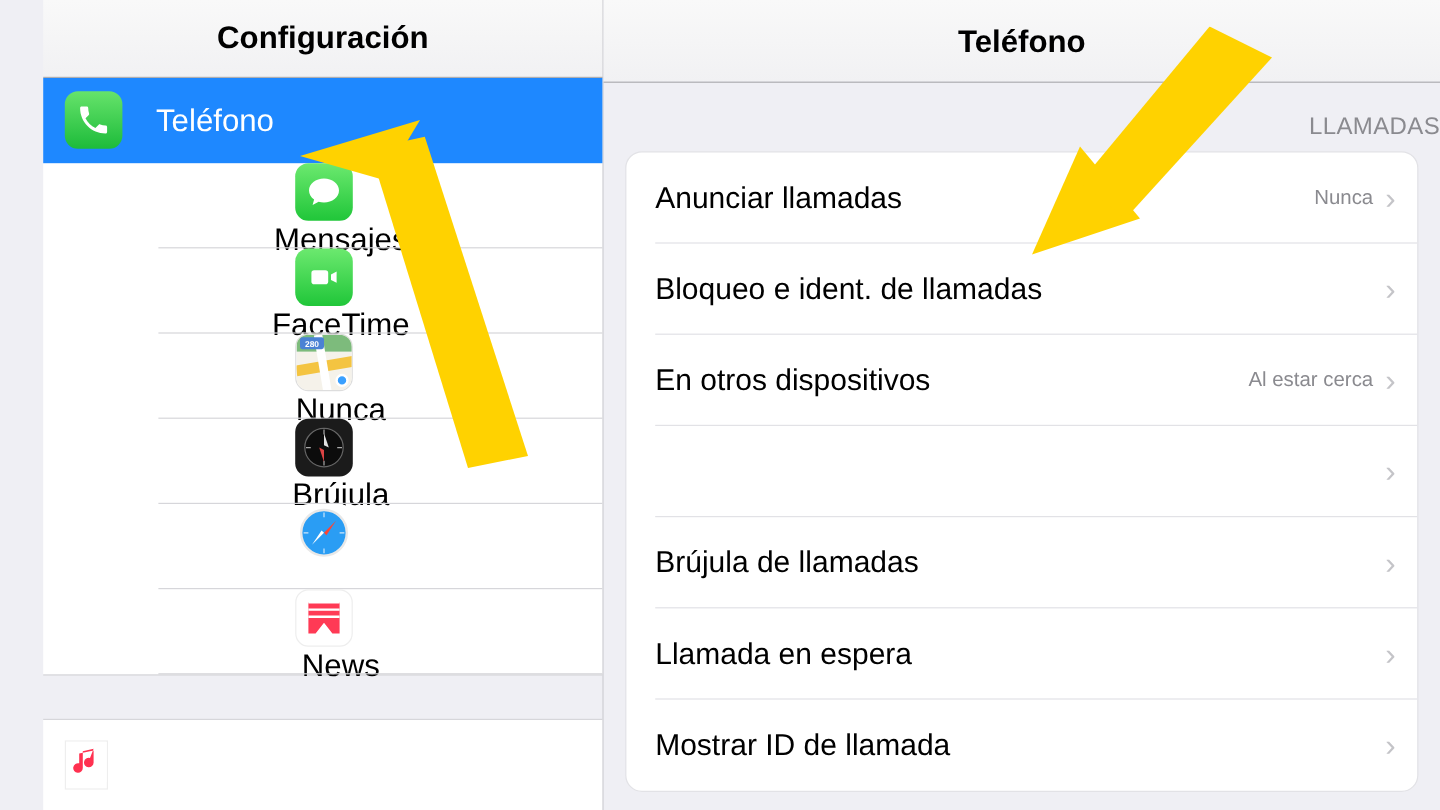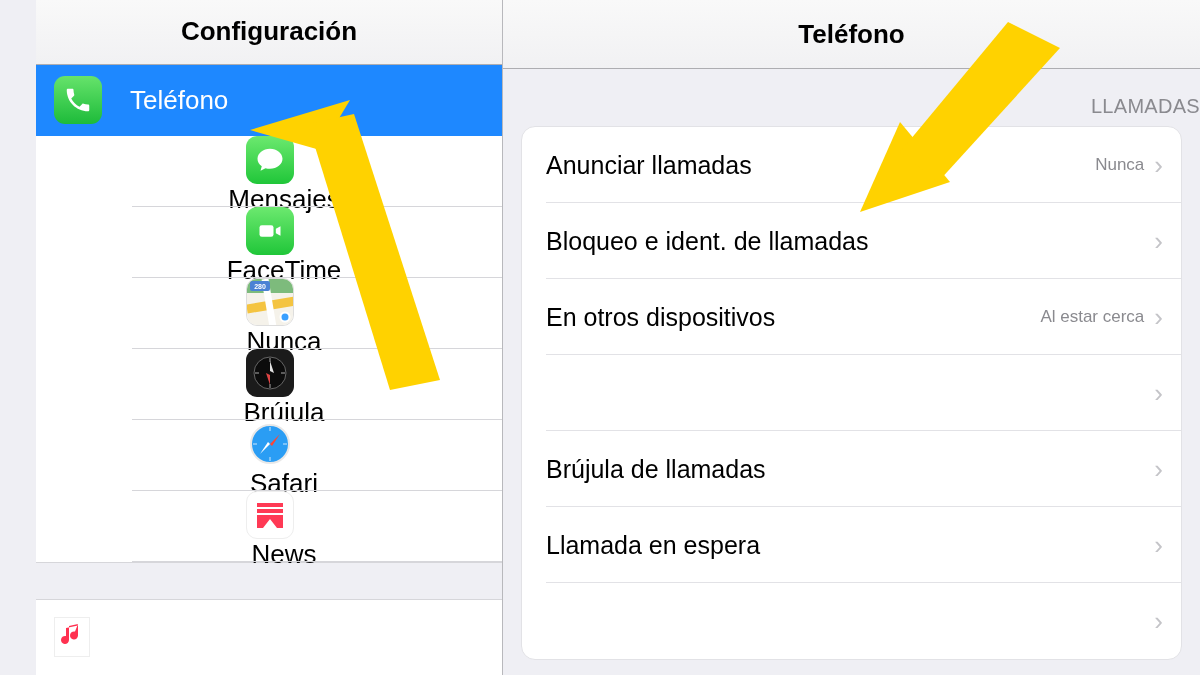--- a/index.html
+++ b/index.html
@@ -107,21 +107,20 @@
           <g stroke="#cde7fb" stroke-width="1">
                 <line x1="22" y1="5" x2="22" y2="9"></line>
                 <line x1="22" y1="35" x2="22" y2="39"></line>
                 <line x1="5" y1="22" x2="9" y2="22"></line>
                 <line x1="35" y1="22" x2="39" y2="22"></line>
               </g>
           <polygon points="12,32 22,22 20,20" fill="#fff"></polygon>
               <polygon points="32,12 22,22 24,24" fill="#ff4433"></polygon>
             </svg>
         </div>
-        <div class="label">Safari</div>
       </div>
 
       <div class="left-row">
         <div class="icon-slot" style="background:#fff;border:1px solid #eee;">
           <svg width="34" height="34" viewBox="0 0 34 34">
               <path d="M4 4 h26 v26 h-6 l-7 -9 -7 9 h-6 z" fill="#ff3a55"></path>
               <path d="M4 4 h26 M4 10 h26 M4 16 h26" stroke="#fff" stroke-width="2"></path>
             </svg>
         </div>
         <div class="label">News</div>
@@ -167,20 +166,21 @@
         <div class="r-label">Brújula de llamadas</div>
         <div class="r-value"></div>
         <div class="chev">›</div>
       </div>
       <div class="right-row">
         <div class="r-label">Llamada en espera</div>
         <div class="r-value"></div>
         <div class="chev">›</div>
       </div>
       <div class="right-row">
+        <div class="r-label">Mostrar ID de llamada</div>
         <div class="r-value"></div>
         <div class="chev">›</div>
       </div>
 
     </div>
   </div>
 
   <svg class="arrow" style="left:250px;top:80px" width="220" height="320" viewBox="0 0 220 320">
     <g fill="#ffd200">
       <polygon points="0,50 100,20 70,70"></polygon>

